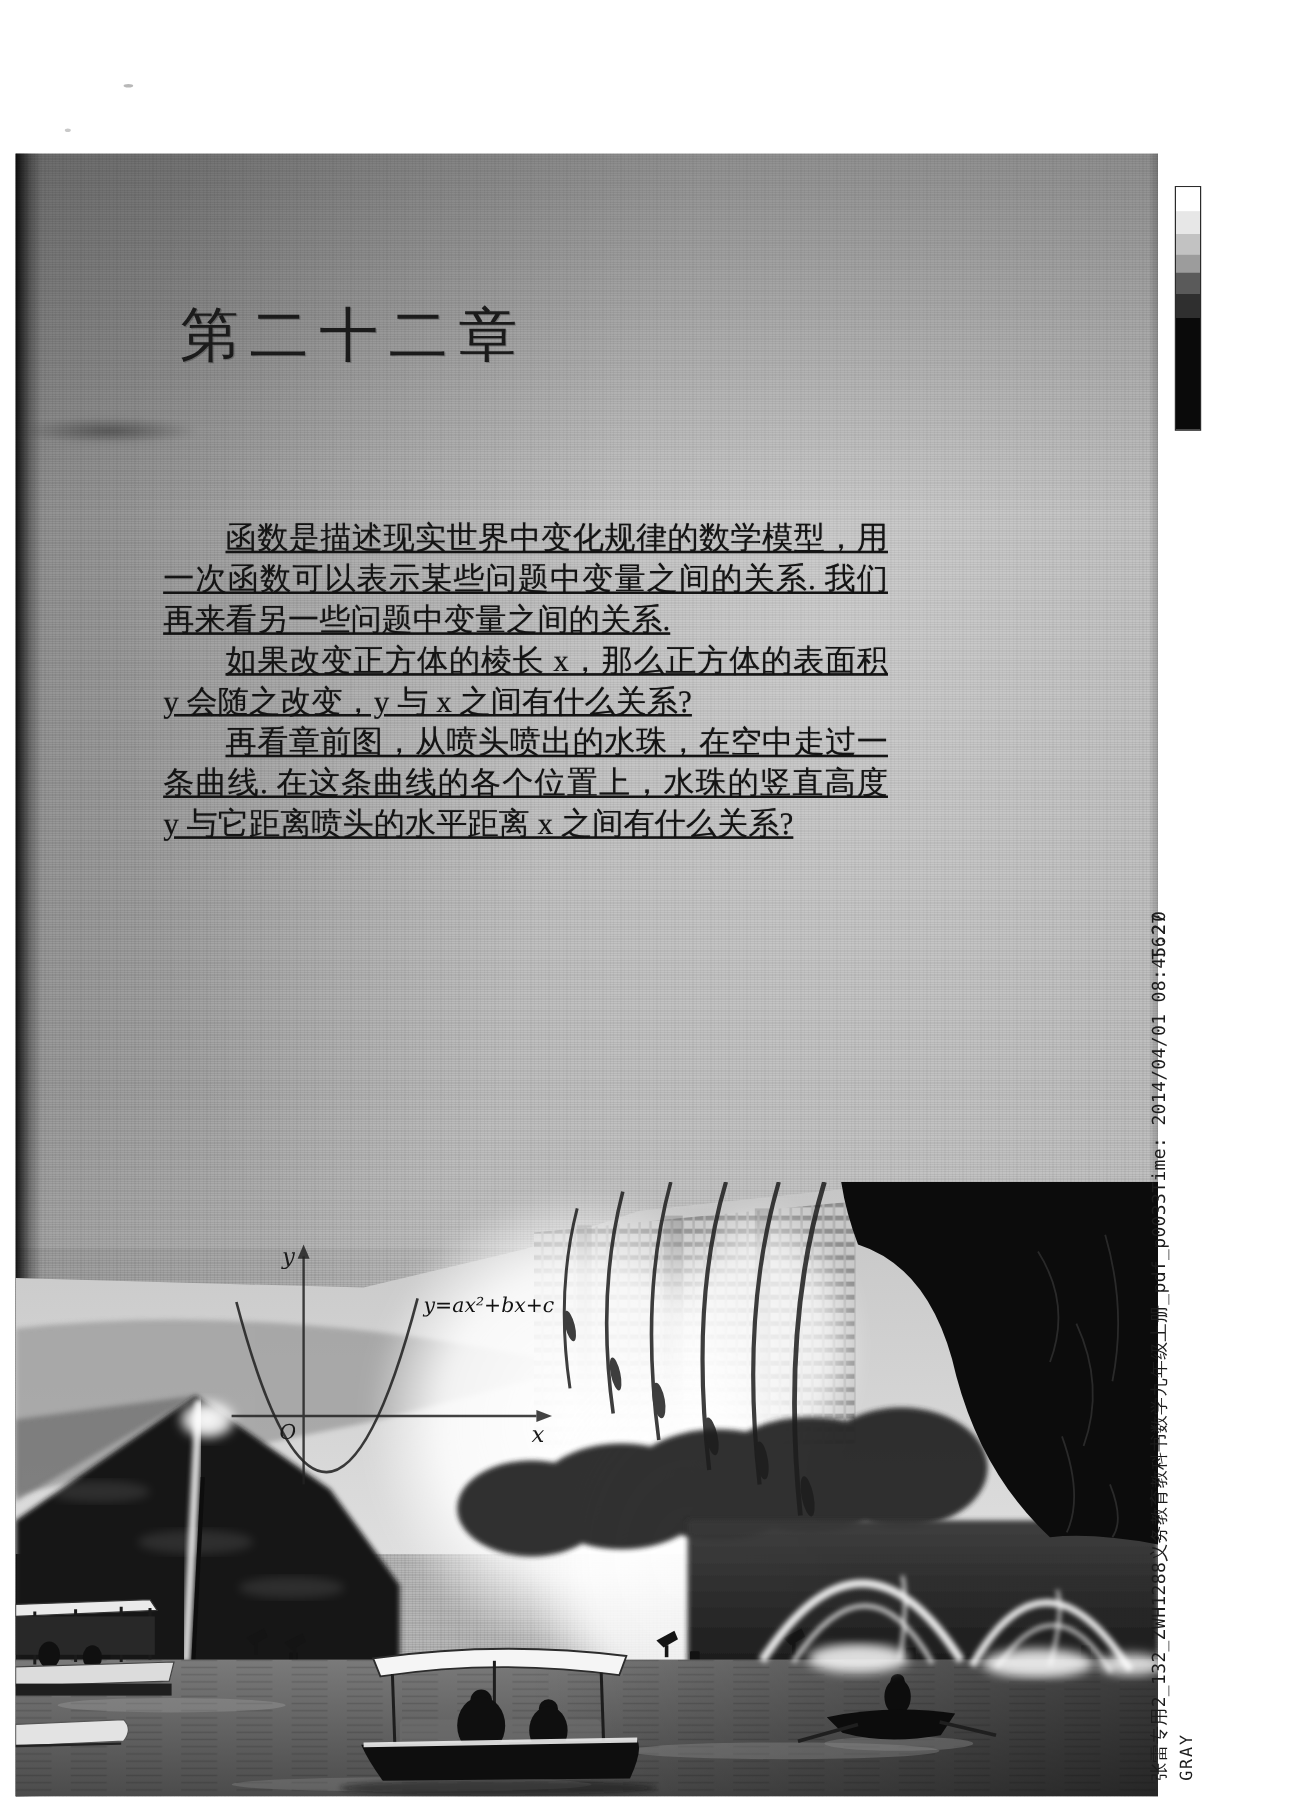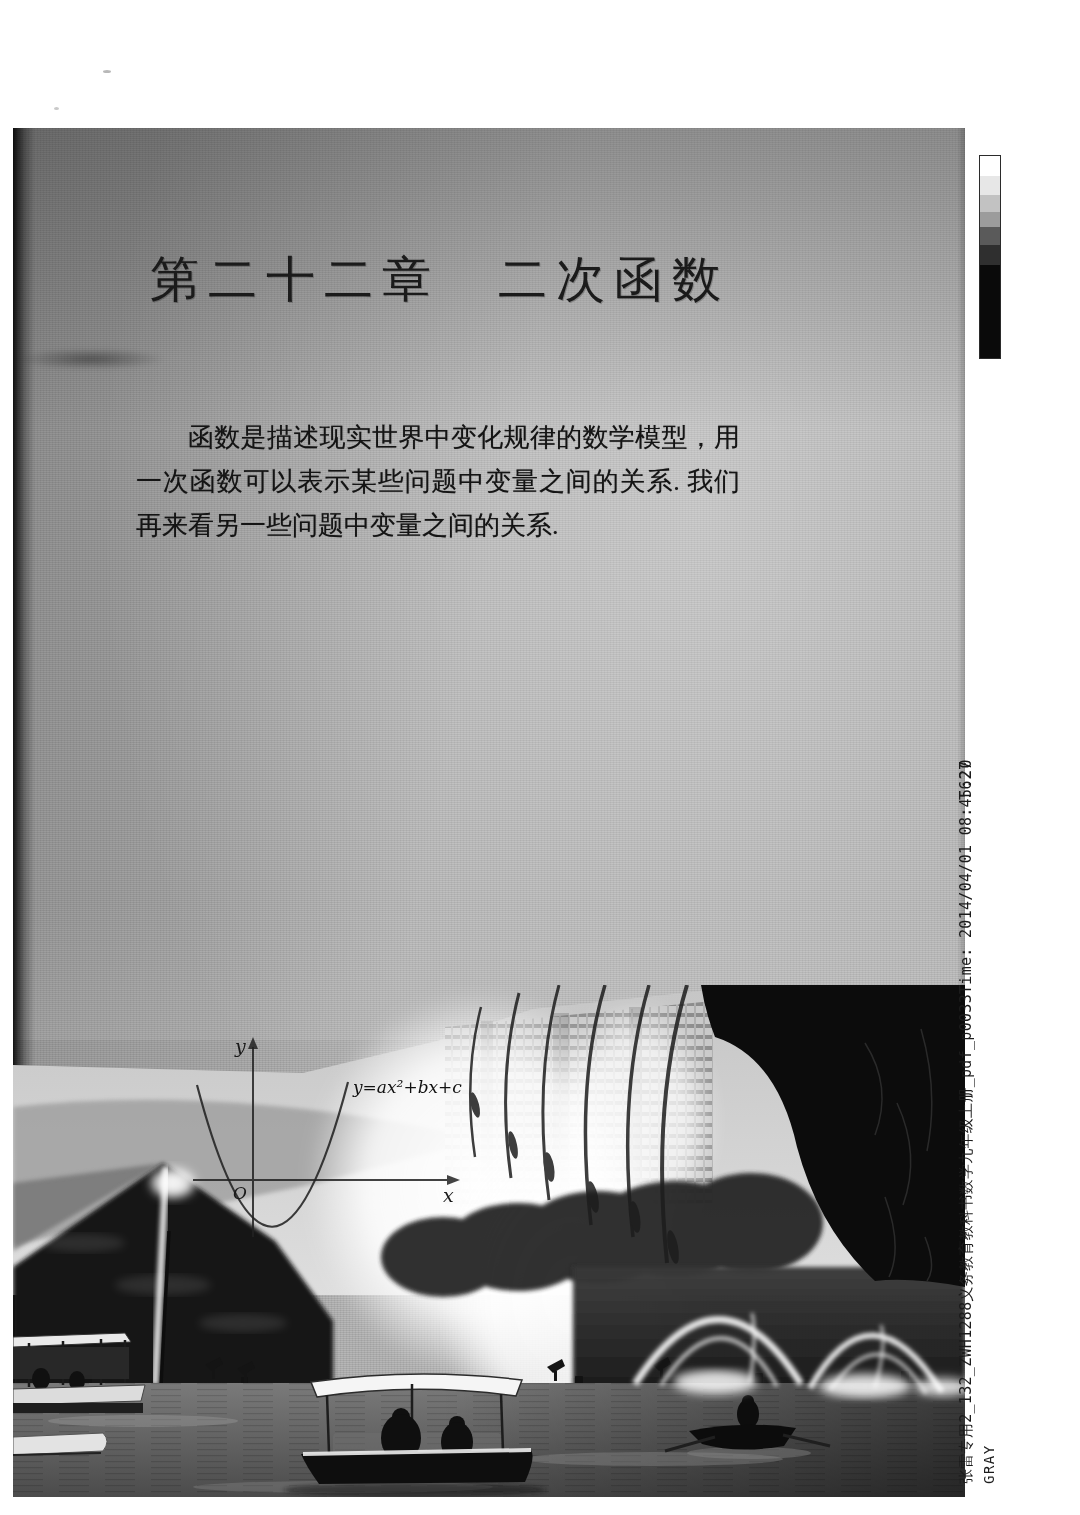--- a/index.html
+++ b/index.html
@@ -33,23 +33,24 @@
   
   .chapter-title{
     position:absolute;left:150px;top:247px;display:flex;gap:58px;
     font-size:49px;color:#1b1b1b;letter-spacing:9px;font-weight:500;
     font-family:Liberation Sans, sans-serif;
     text-shadow:1px 1px 0 rgba(0,0,0,.22);white-space:nowrap;z-index:4;align-items:flex-end;
   }
 
   
   .body-text{
-    position:absolute;left:136px;top:416px;width:604px;z-index:4;
-    font-size:26px;line-height:44px;color:#141414;text-align:justify;
+    position:absolute;left:136px;top:432px;width:604px;z-index:4;
+    font-size:26px;line-height:34px;color:#141414;text-align:justify;
     text-shadow:0 0 .7px rgba(10,10,10,.55);
+    text-decoration:underline;
   }
   .body-text p{margin:0;text-indent:2em;}
 
   
   .photo-svg{position:absolute;left:13px;top:985px;z-index:2;}
   .graph-svg{position:absolute;left:185px;top:1035px;z-index:5;}
   .graph-svg text{font-family:"DejaVu Serif","Liberation Serif",serif;}
 
   
   .rot{
@@ -302,25 +303,26 @@
   <polygon points="63,14 68,2 73,14" fill="#222222" opacity=".85"></polygon>
   <path d="M12,50 Q87,335 163,47" stroke="#222222" stroke-width="2.2" fill="none" opacity=".88"></path>
   <text x="50" y="18" font-size="19" font-style="italic" fill="#1a1a1a">y</text>
   <text x="258" y="167" font-size="19" font-style="italic" fill="#1a1a1a">x</text>
   <text x="48" y="164" font-size="17" font-style="italic" fill="#1a1a1a">O</text>
   <text x="168" y="58" font-size="17" font-style="italic" fill="#111111">y=ax²+bx+c</text>
 </svg>
 
 <div class="chapter-title">
   <span>第二十二章</span>
-  <span>二次函数</span>
 </div>
 
 <div class="body-text">
   <p>函数是描述现实世界中变化规律的数学模型，用一次函数可以表示某些问题中变量之间的关系. 我们再来看另一些问题中变量之间的关系.</p>
+  <p>如果改变正方体的棱长 x，那么正方体的表面积 y 会随之改变，y 与 x 之间有什么关系?</p>
+  <p>再看章前图，从喷头喷出的水珠，在空中走过一条曲线. 在这条曲线的各个位置上，水珠的竖直高度 y 与它距离喷头的水平距离 x 之间有什么关系?</p>
 </div>
 
 <div class="rot stamp-main">张雷专用2_132_ZWH1288义务教育教科书数学九年级上册_pdf_p0033Time: 2014/04/01 08:45:27</div>
 <div class="rot stamp-code">T620</div>
 <div class="rot stamp-mode">GRAY</div>
 
 <div class="graybar">
   <div class="seg" style="height:20px;background:#ffffff;"></div>
   <div class="seg speckle" style="height:19px;background:#e7e7e7;"></div>
   <div class="seg speckle" style="height:17px;background:#c2c2c2;"></div>

